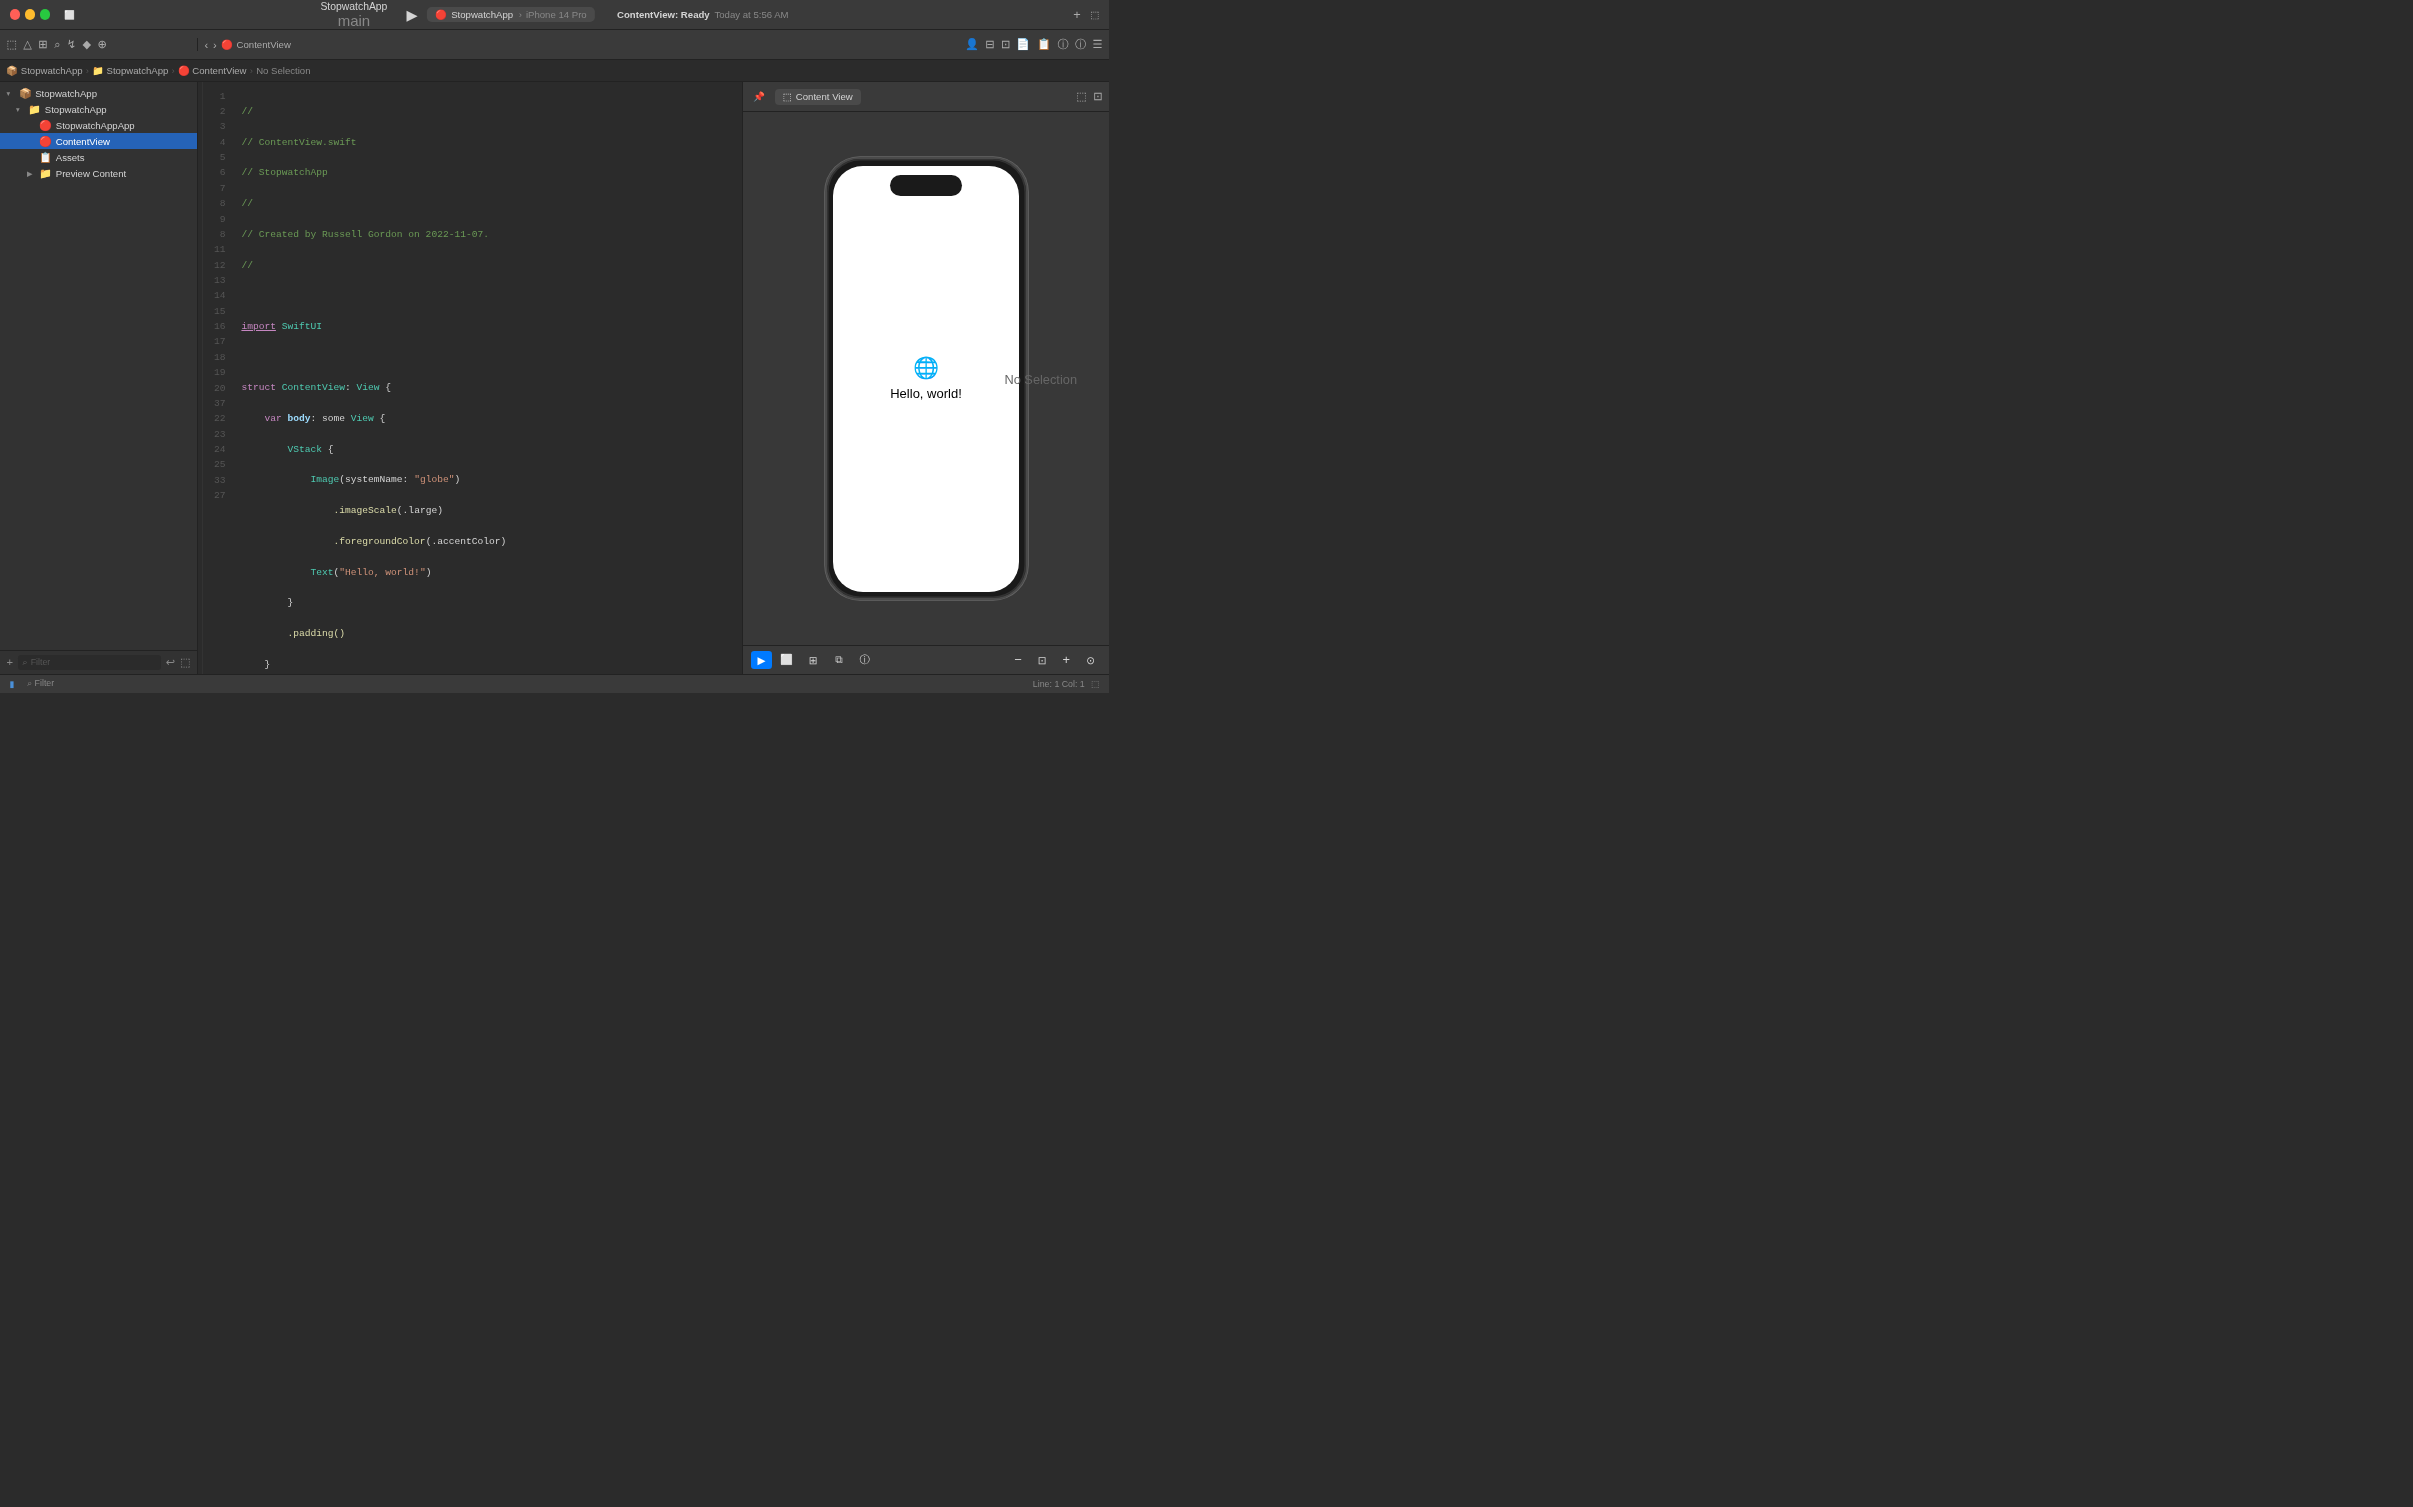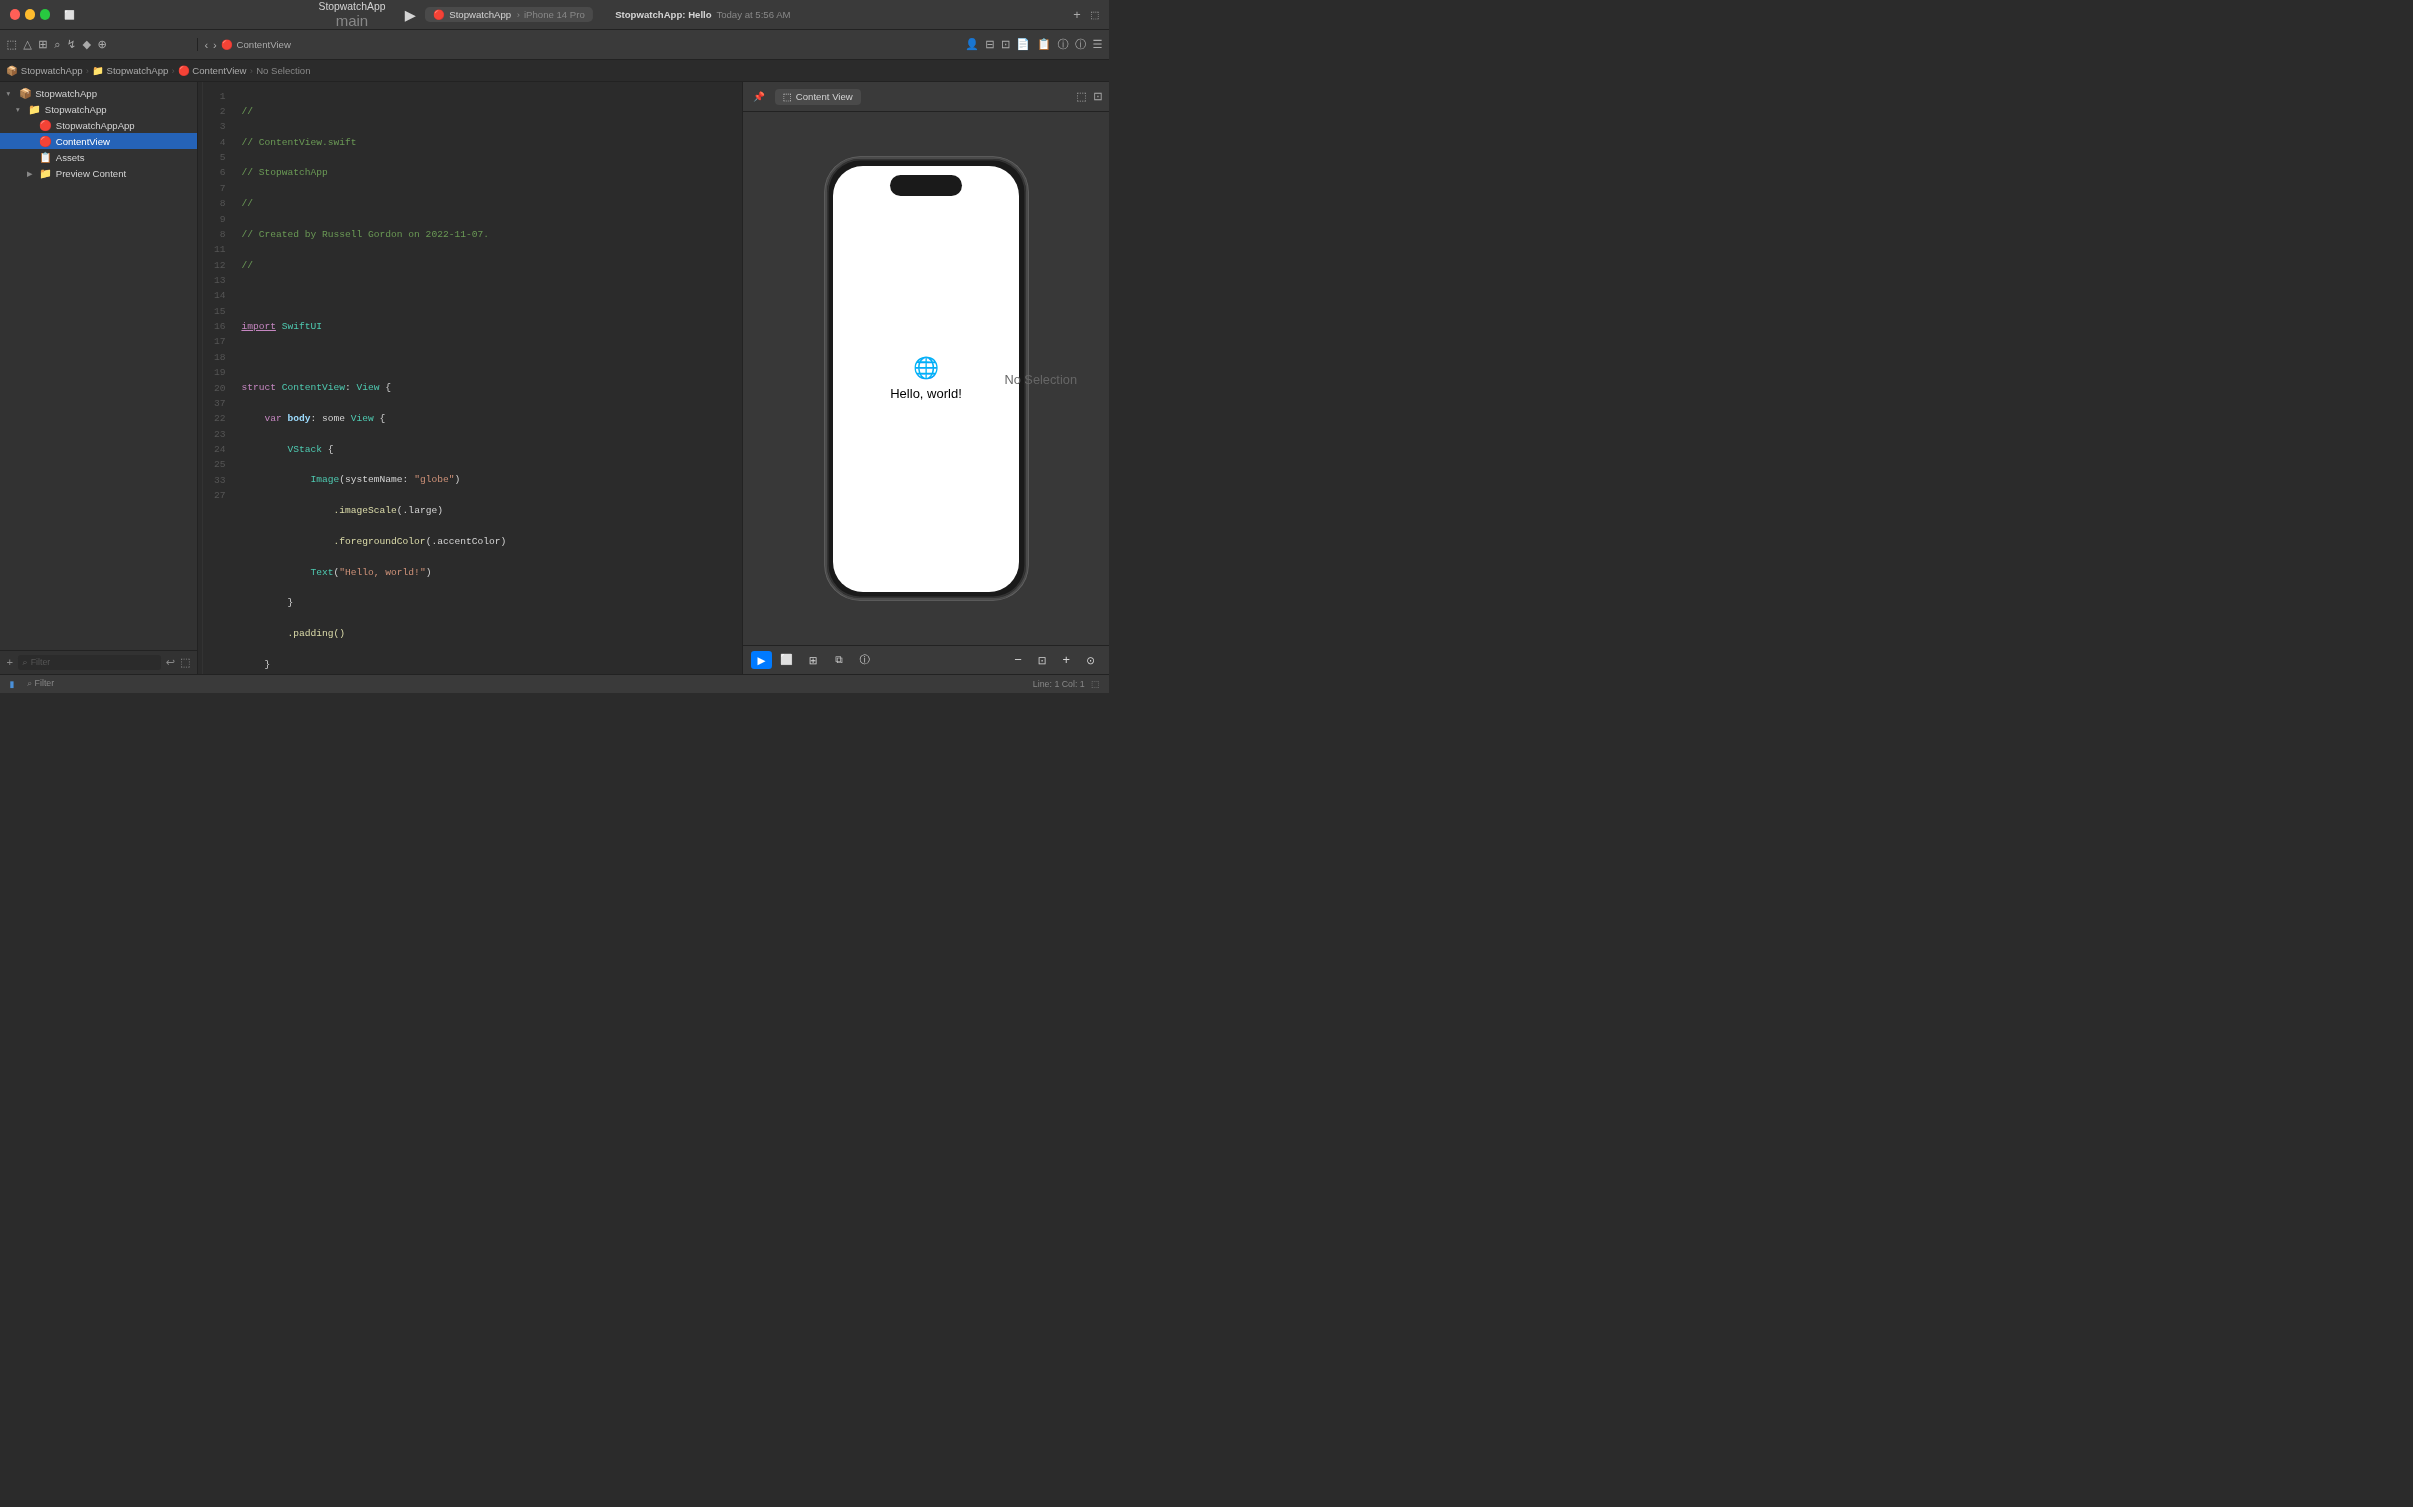--- a/index.html
+++ b/index.html
@@ -363,21 +363,21 @@
     <div style="display:flex;align-items:center;gap:3.2px;margin-right:3.2px;">
       <span style="font-size:14.4px;color:#d4d4d4;cursor:pointer;">▶</span>
     </div>
     <div class="tab-item">
       <span style="color:#4ec9b0;">🔴</span>
       <span>StopwatchApp</span>
       <span style="color:#888;margin-left:1.6px;">›</span>
       <span style="color:#888;">iPhone 14 Pro</span>
     </div>
     <div style="margin-left:16px;display:flex;align-items:center;gap:4.8px;">
-      <span class="status-bold">StopwatchApp: Hello</span>
+      <span class="status-bold">ContentView: Ready</span>
       <span style="color:#888;">Today at 5:56 AM</span>
     </div>
   </div>
 
   <div class="title-bar-right">
     <span style="font-size:12.8px;cursor:pointer;color:#aaa;">+</span>
     <span style="cursor:pointer;color:#aaa;">⬚</span>
   </div>
 </div>
 

